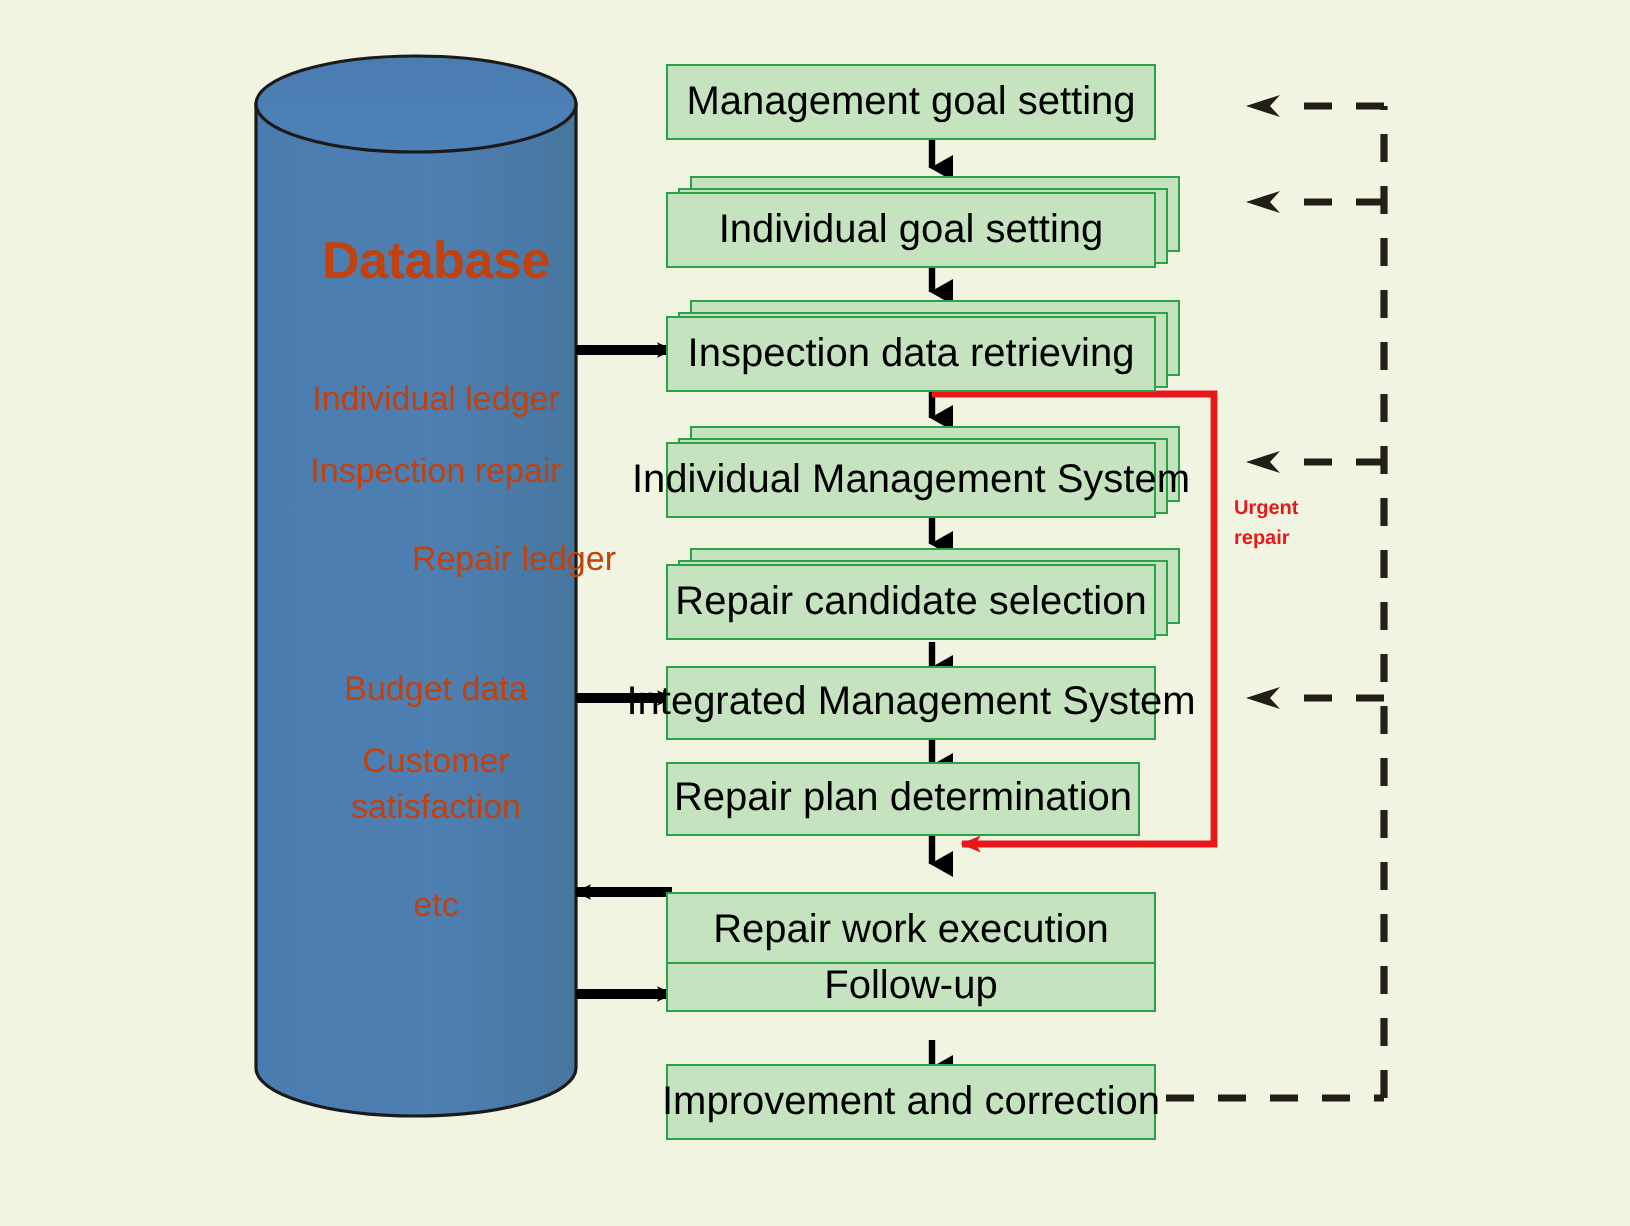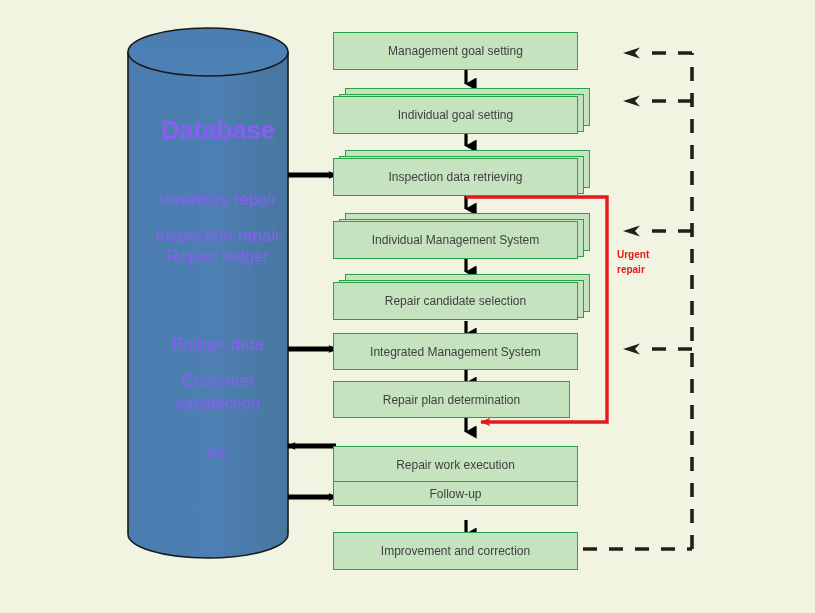--- a/index.html
+++ b/index.html
@@ -34,51 +34,51 @@
     left: 128px;
     top: 30px;
     width: 160px;
     height: 528px;
   }
   .db-text {
     position: absolute;
     left: 0;
     width: 180px;
     text-align: center;
-    color: #8b5cf6;
+    color: #c2410c;
     pointer-events: none;
   }
   .db-title {
     top: 85px;
     font-size: 26px;
     font-weight: bold;
     letter-spacing: -0.2px;
   }
   .db-line {
     font-size: 17px;
   }
   .db-l1 { top: 160px; }
   .db-l2 { top: 196px; }
-  .db-l3 { top: 217px; }
+  .db-l3 { top: 240px; text-align: right; }
   .db-l4 { top: 305px; }
   .db-l5 { top: 341px; }
   .db-l6 { top: 364px; }
   .db-l7 { top: 413px; }
 
   
   .proc {
     position: absolute;
     box-sizing: border-box;
     background: #c6e3c0;
     border: 1.6px solid #2aa24a;
     display: flex;
     align-items: center;
     justify-content: center;
-    color: #404040;
-    font-size: 12px;
+    color: #000000;
+    font-size: 20px;
     white-space: nowrap;
   }
   .stack-sh {
     position: absolute;
     box-sizing: border-box;
     background: #c6e3c0;
     border: 1.6px solid #2aa24a;
   }
 
   .urgent-label {
@@ -166,21 +166,21 @@
     <g fill="#231f18">
       <path d="M640,47.5 L623,53 L640,58.5 L635,53 Z"></path>
       <path d="M640,95.5 L623,101 L640,106.5 L635,101 Z"></path>
       <path d="M640,225.5 L623,231 L640,236.5 L635,231 Z"></path>
       <path d="M640,343.5 L623,349 L640,354.5 L635,349 Z"></path>
     </g>
   </svg>
 
   <div class="db-wrap">
     <div class="db-text db-title">Database</div>
-    <div class="db-text db-line db-l1">Inventory repair</div>
+    <div class="db-text db-line db-l1">Individual ledger</div>
     <div class="db-text db-line db-l2">Inspection repair</div>
     <div class="db-text db-line db-l3">Repair ledger</div>
     <div class="db-text db-line db-l4">Budget data</div>
     <div class="db-text db-line db-l5">Customer</div>
     <div class="db-text db-line db-l6">satisfaction</div>
     <div class="db-text db-line db-l7">etc</div>
   </div>
 
   <div class="proc" style="left:333px; top:32px; width:245px; height:38px;">
     <span>Management goal setting</span>

